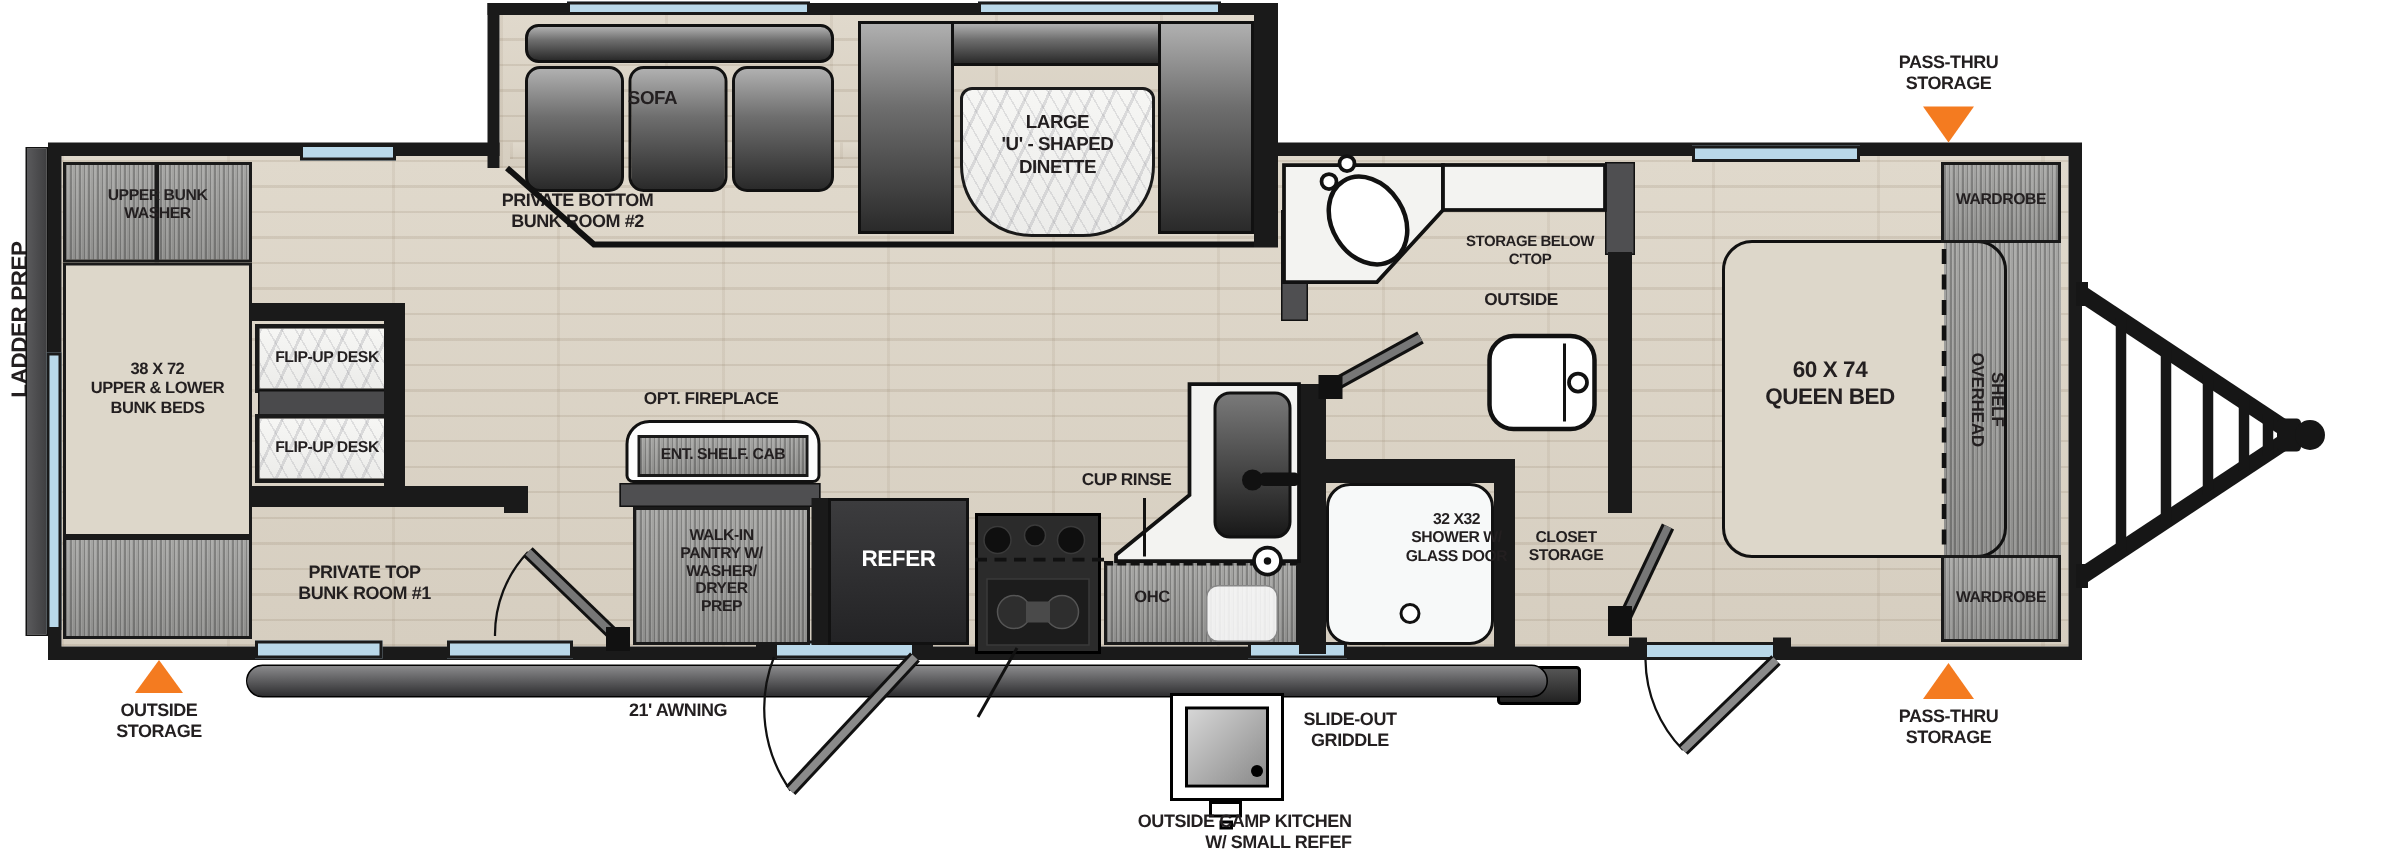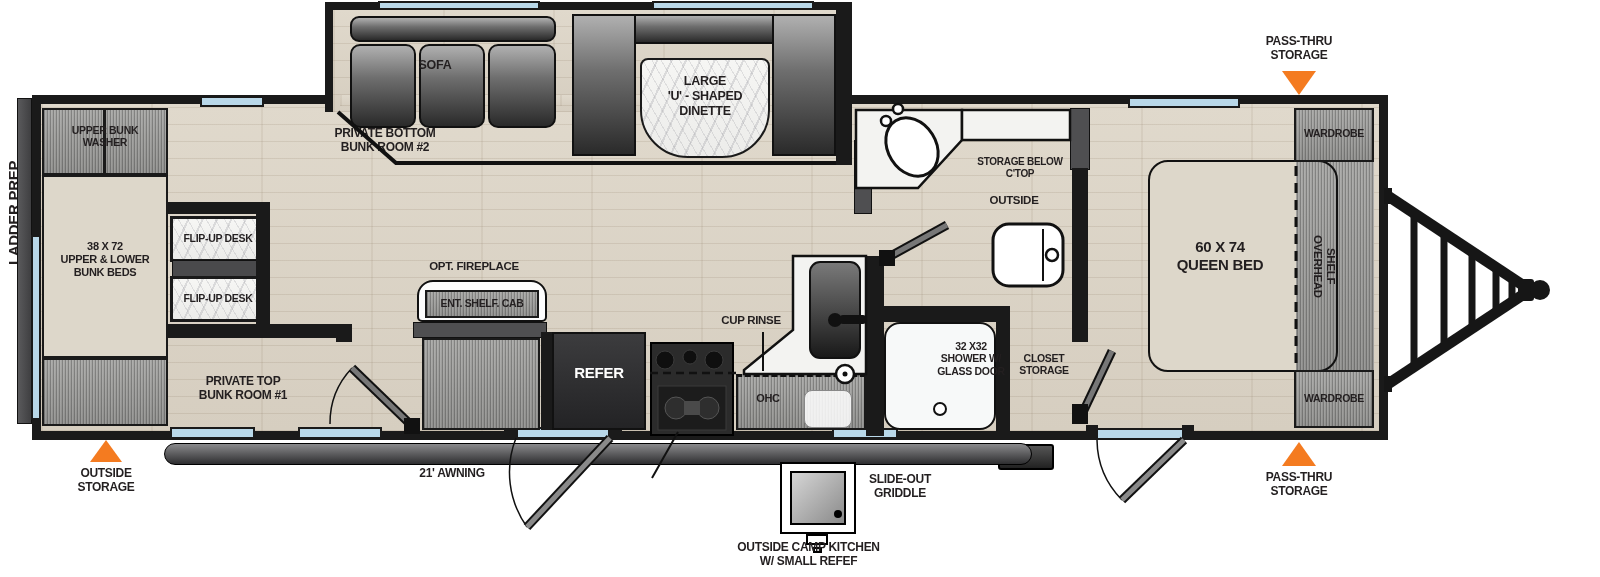--- a/index.html
+++ b/index.html
@@ -96,20 +96,25 @@
 BUNK ROOM #2</div>
   <div class="lbl" style="left:168px;top:374px;width:150px;font-size:12px;">PRIVATE TOP
 BUNK ROOM #1</div>
 
   <div class="lbl" style="left:404px;top:260px;width:140px;font-size:11.5px;">OPT. FIREPLACE</div>
   <div class="abs" style="left:417px;top:280px;width:130px;height:42px;background:#fdfdfd;border:2.5px solid #111;border-radius:16px 16px 5px 5px;"></div>
   <div class="abs gw" style="left:425px;top:290px;width:114px;height:28px;"></div>
   <div class="lbl" style="left:425px;top:297px;width:114px;font-size:10.5px;">ENT. SHELF. CAB</div>
   <div class="abs" style="left:413px;top:322px;width:134px;height:16px;background:#4f4f51;border:1px solid #111;"></div>
   <div class="abs gw" style="left:422px;top:338px;width:118px;height:92px;"></div>
+  <div class="lbl" style="left:424px;top:352px;width:114px;font-size:10.5px;line-height:1.12;">WALK-IN
+PANTRY W/
+WASHER/
+DRYER
+PREP</div>
   <div class="wall" style="left:541px;top:332px;width:12px;height:98px;"></div>
   <div class="abs" style="left:552px;top:332px;width:94px;height:98px;background:linear-gradient(180deg,#3c3c3e,#232325);border:2.5px solid #111;"></div>
   <div class="lbl white" style="left:552px;top:364px;width:94px;font-size:15px;color:#fff;">REFER</div>
   <div class="abs" style="left:650px;top:342px;width:84px;height:94px;background:#2b2b2b;border:2px solid #000;"></div>
 
   <div class="abs gw" style="left:736px;top:374px;width:130px;height:56px;border-top:3px dashed #111;"></div>
   <div class="lbl" style="left:742px;top:392px;width:52px;font-size:11px;">OHC</div>
   <div class="abs" style="left:804px;top:390px;width:48px;height:38px;background:rgba(255,255,255,.85);border:1.5px solid #888;border-radius:8px;"></div>
   <div class="lbl" style="left:706px;top:314px;width:90px;font-size:11.5px;">CUP RINSE</div>
 
@@ -149,21 +154,21 @@
   <div class="abs" style="left:164px;top:443px;width:868px;height:22px;background:linear-gradient(180deg,#8a8a8c,#2e2e30);border:1.5px solid #000;border-radius:11px;"></div>
   <div class="lbl" style="left:404px;top:466px;width:96px;font-size:12px;">21' AWNING</div>
 
   <div class="abs" style="left:780px;top:462px;width:76px;height:72px;background:#fff;border:2.5px solid #000;"></div>
   <div class="abs" style="left:790px;top:471px;width:56px;height:54px;background:linear-gradient(135deg,#d6d6d6,#8a8a8a);border:2px solid #000;"></div>
   <div class="abs" style="left:834px;top:510px;width:8px;height:8px;background:#000;border-radius:50%;"></div>
   <div class="abs" style="left:806px;top:534px;width:22px;height:11px;background:#fff;border:2px solid #000;"></div>
   <div class="abs" style="left:813px;top:547px;width:9px;height:6px;background:#fff;border:2px solid #000;"></div>
   <div class="lbl" style="left:854px;top:472px;width:92px;font-size:12px;">SLIDE-OUT
 GRIDDLE</div>
-  <div class="lbl" style="left:716px;top:540px;width:185px;font-size:12px;">OUTSIDE CAMP KITCHEN
+  <div class="lbl" style="left:716px;top:540px;width:185px;font-size:12px;text-align:right;">OUTSIDE CAMP KITCHEN
 W/ SMALL REFEF</div>
 
   <div class="tri" style="left:1282px;top:71px;border-left:17px solid transparent;border-right:17px solid transparent;border-top:24px solid var(--accent,#f47b20);"></div>
   <div class="lbl" style="left:1244px;top:34px;width:110px;font-size:12px;">PASS-THRU
 STORAGE</div>
   <div class="tri" style="left:1282px;top:442px;border-left:17px solid transparent;border-right:17px solid transparent;border-bottom:24px solid var(--accent,#f47b20);"></div>
   <div class="lbl" style="left:1244px;top:470px;width:110px;font-size:12px;">PASS-THRU
 STORAGE</div>
   <div class="tri" style="left:90px;top:440px;border-left:16px solid transparent;border-right:16px solid transparent;border-bottom:22px solid var(--accent,#f47b20);"></div>
   <div class="lbl" style="left:56px;top:466px;width:100px;font-size:12px;">OUTSIDE

